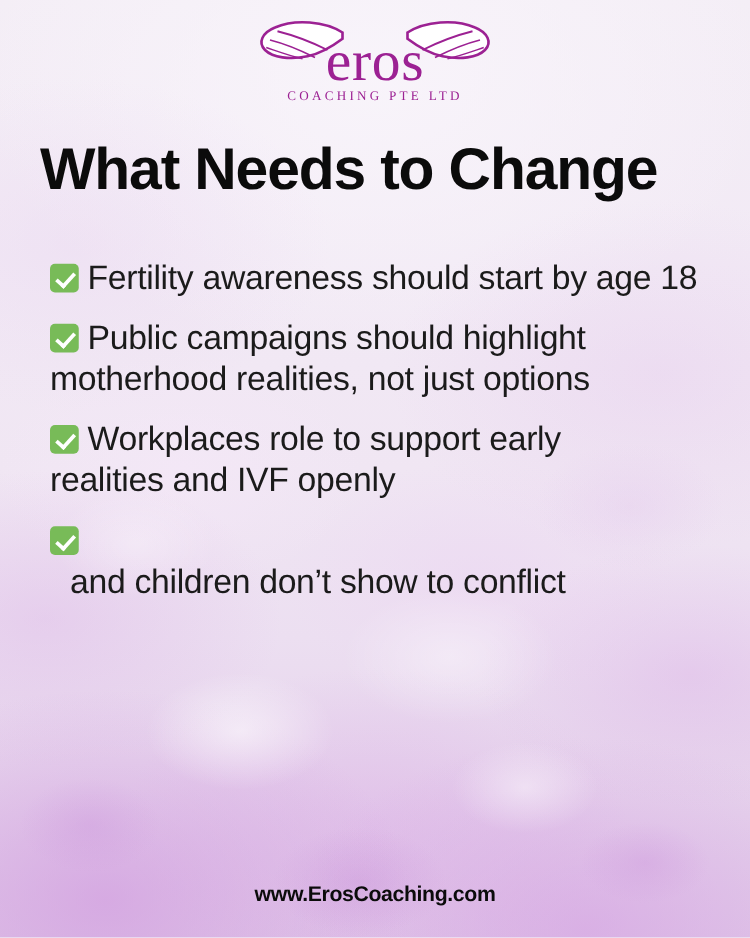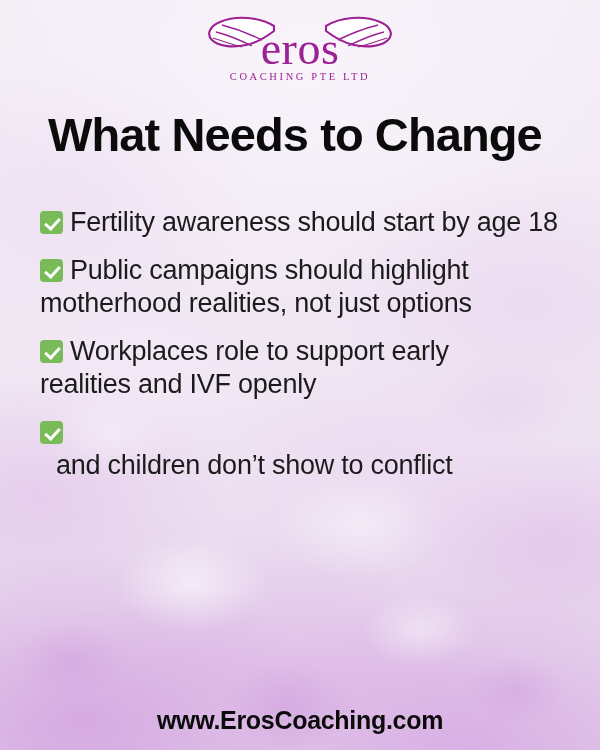--- a/index.html
+++ b/index.html
@@ -52,21 +52,21 @@
     position:absolute;
     left:0; right:0; top:8px;
     height:80px;
     display:flex; align-items:flex-end; justify-content:center;
   }
   #logo svg { display:block; }
 
   
   #title {
     position:absolute;
-    left:48px; top:110px;
+    left:32px; top:110px;
     width:530px;
     font-size:47px;
     font-weight:700;
     letter-spacing:-0.9px;
     line-height:1.06;
     color:#0b0b0b;
     white-space:nowrap;
   }
 
   
@@ -104,21 +104,21 @@
     border:solid #ffffff;
     border-width:0 3px 3px 0;
     transform:rotate(42deg);
   }
 
   
   #footer {
     position:absolute;
     left:0; right:0; top:706px;
     text-align:center;
-    font-size:25px;
+    font-size:17px;
     font-weight:700;
     letter-spacing:-0.3px;
     color:#0b0b0b;
   }
 </style>
 </head>
 <body>
 
 <div id="bg">
   <div id="bg-mottle"></div>

